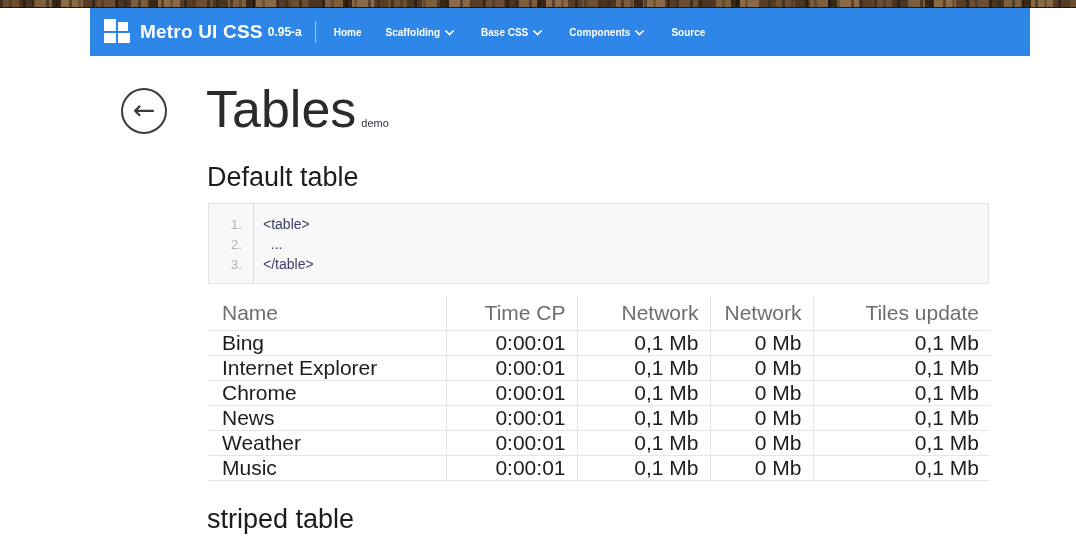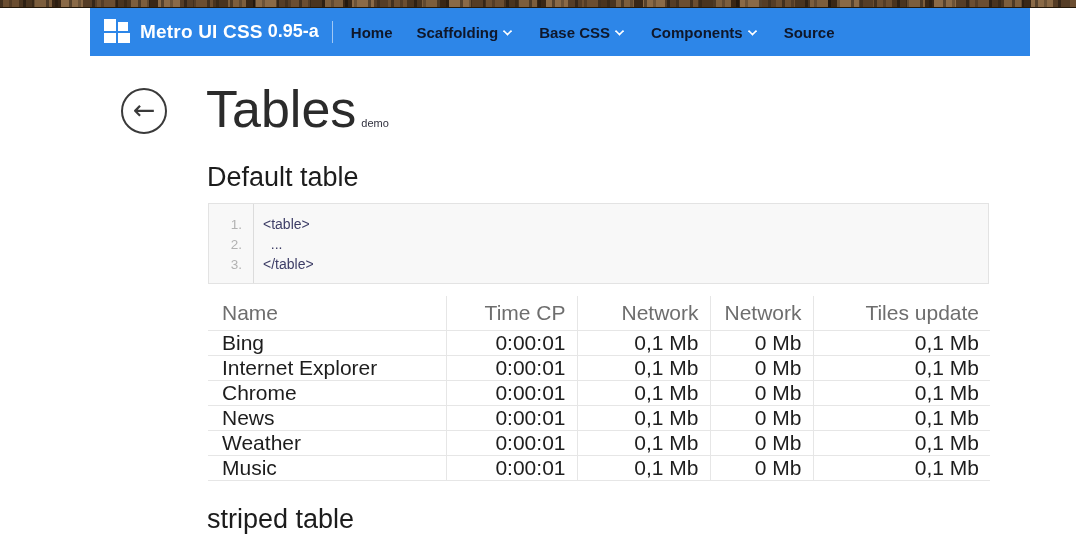--- a/index.html
+++ b/index.html
@@ -19,26 +19,26 @@
 
   
   .navbar {
     position:absolute; left:90px; top:8px; width:940px; height:48px;
     background:#2d86e8; display:flex; align-items:center; padding-left:14px; color:#fff;
   }
   .brand { display:flex; align-items:center; gap:10px; text-decoration:none; color:#fff; cursor:pointer; }
   .logo { width:26px; height:27px; display:grid; grid-template-columns:12px 12px; grid-template-rows:12px 10px; gap:2px; }
   .sq { background:#fff; }
   .sq2 { width:10px; height:9px; align-self:end; }
-  .brand-text { display:flex; align-items:flex-start; gap:5px; }
+  .brand-text { display:flex; align-items:center; gap:5px; }
   .brand-name { font-size:19px; font-weight:700; letter-spacing:.2px; }
-  .brand-version { font-size:18px; font-weight:600; }
+  .brand-version { font-size:12px; font-weight:600; }
   .nav-divider { width:1px; height:22px; background:rgba(255,255,255,.55); margin-left:13px; flex:none; }
   .nav-items { display:flex; align-items:center; margin-left:6px; }
-  .nav-item { display:flex; align-items:center; gap:6px; color:#0f172a; font-size:15px; font-weight:600; text-decoration:none; padding:0 12px; cursor:pointer; white-space:nowrap; }
+  .nav-item { display:flex; align-items:center; gap:6px; color:#ffffff; font-size:10px; font-weight:600; text-decoration:none; padding:0 12px; cursor:pointer; white-space:nowrap; }
   .nav-item.wide { padding-right:16px; }
   .chev { width:7px; height:7px; border-right:2px solid #fff; border-bottom:2px solid #fff; transform:rotate(45deg) translate(-1px,-1px); border-radius:1px; flex:none; }
 
   
   .back {
     position:absolute; left:121px; top:88px; width:46px; height:46px;
     border:2px solid #3a3a3a; border-radius:50%; background:transparent;
     display:flex; align-items:center; justify-content:center; cursor:pointer;
   }
   .back .arrow { font-size:27px; color:#3a3a3a; line-height:1; margin-top:-3px; font-family:"DejaVu Sans",sans-serif; }

